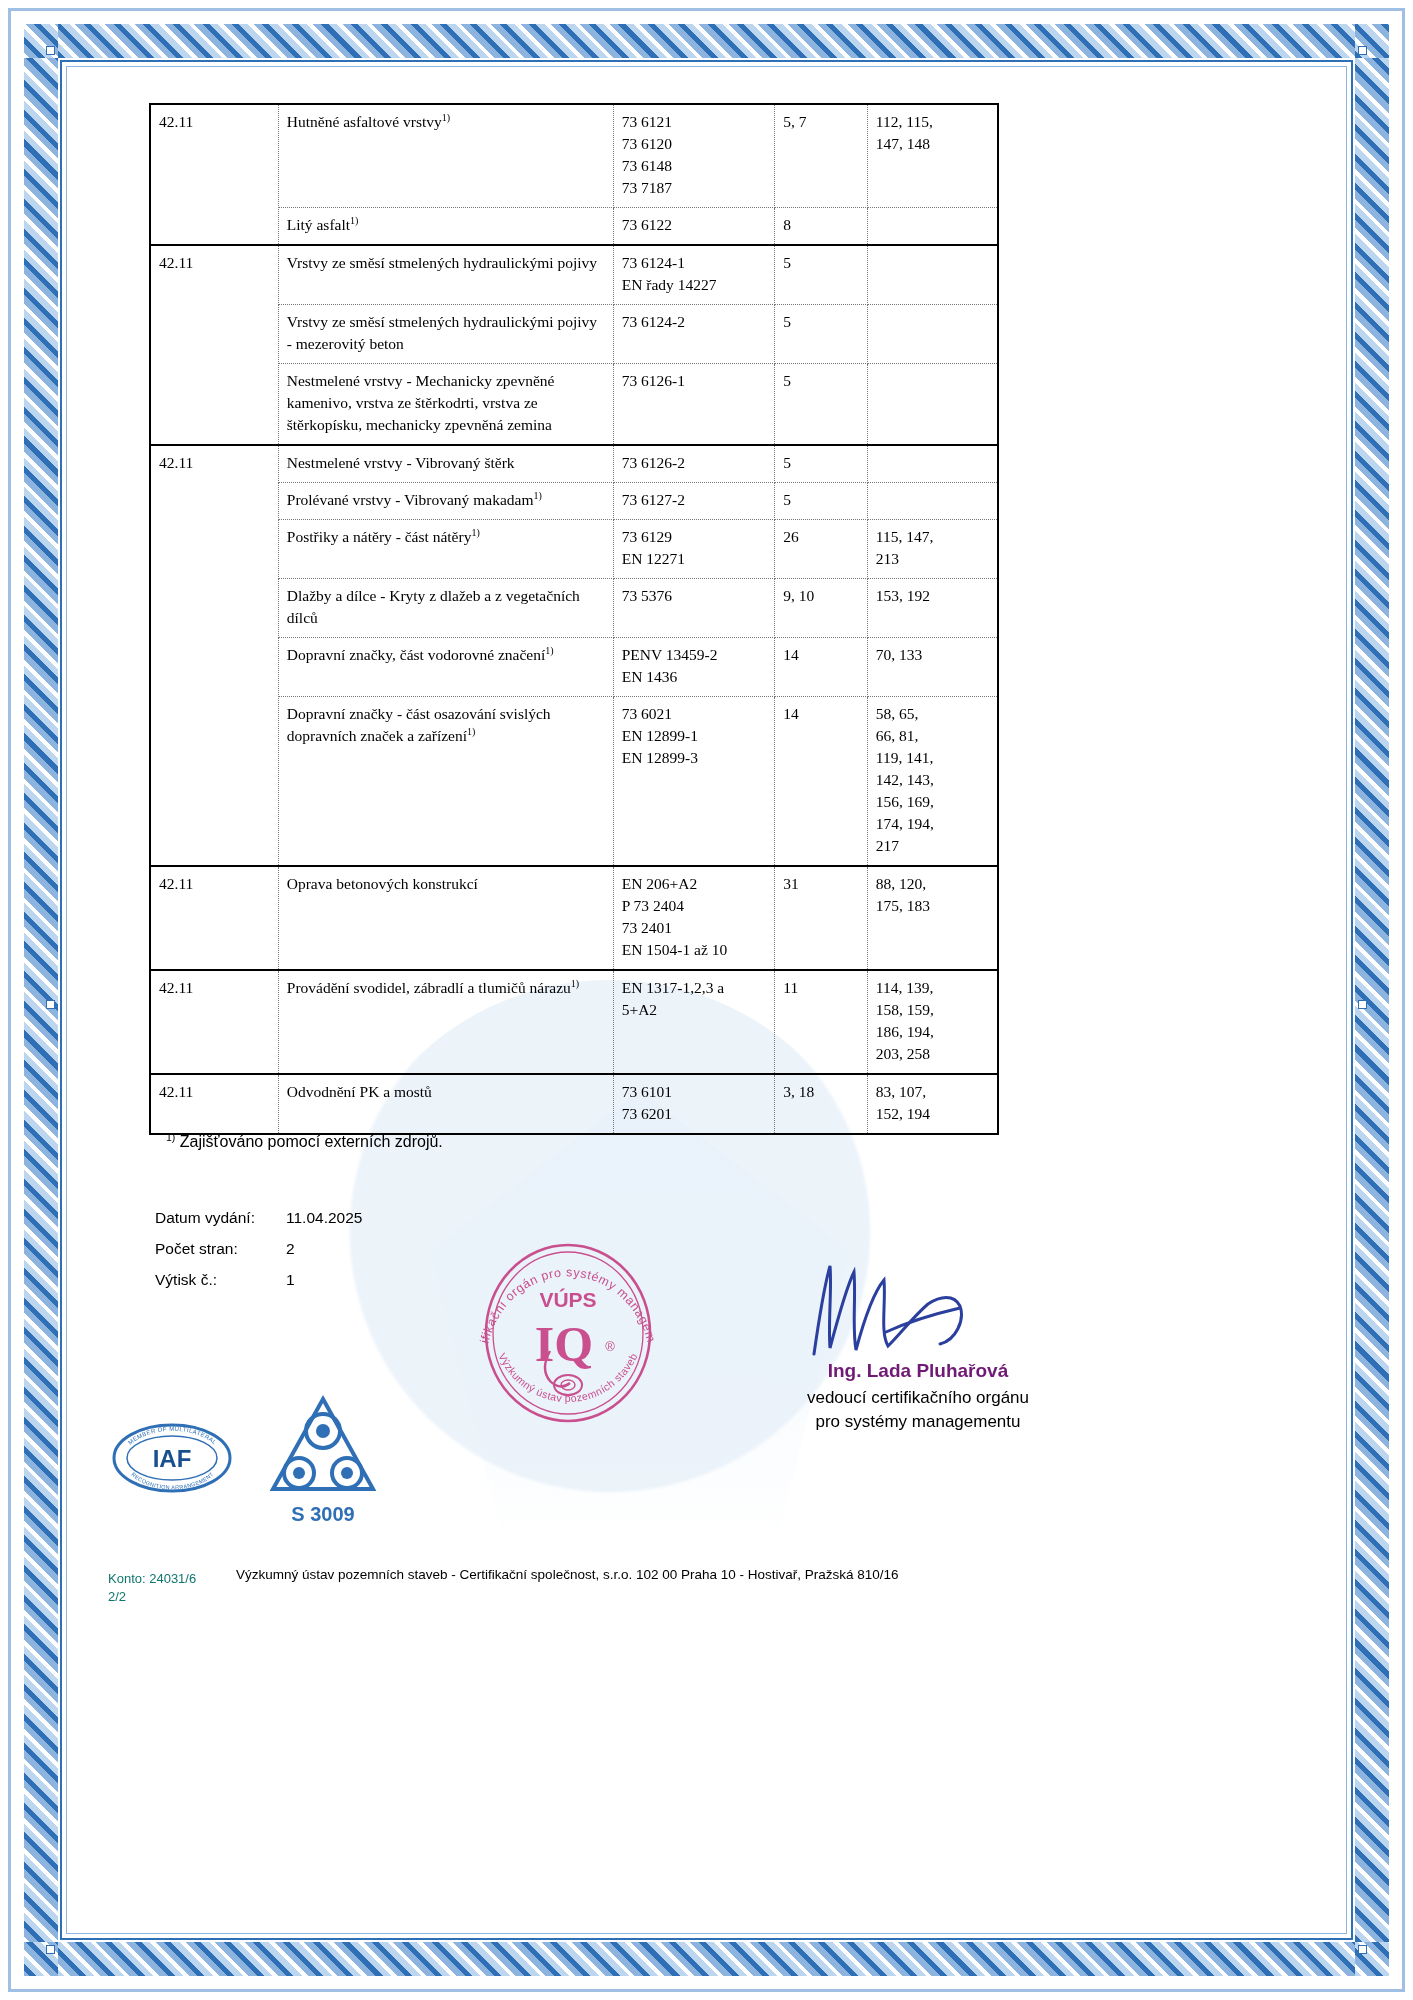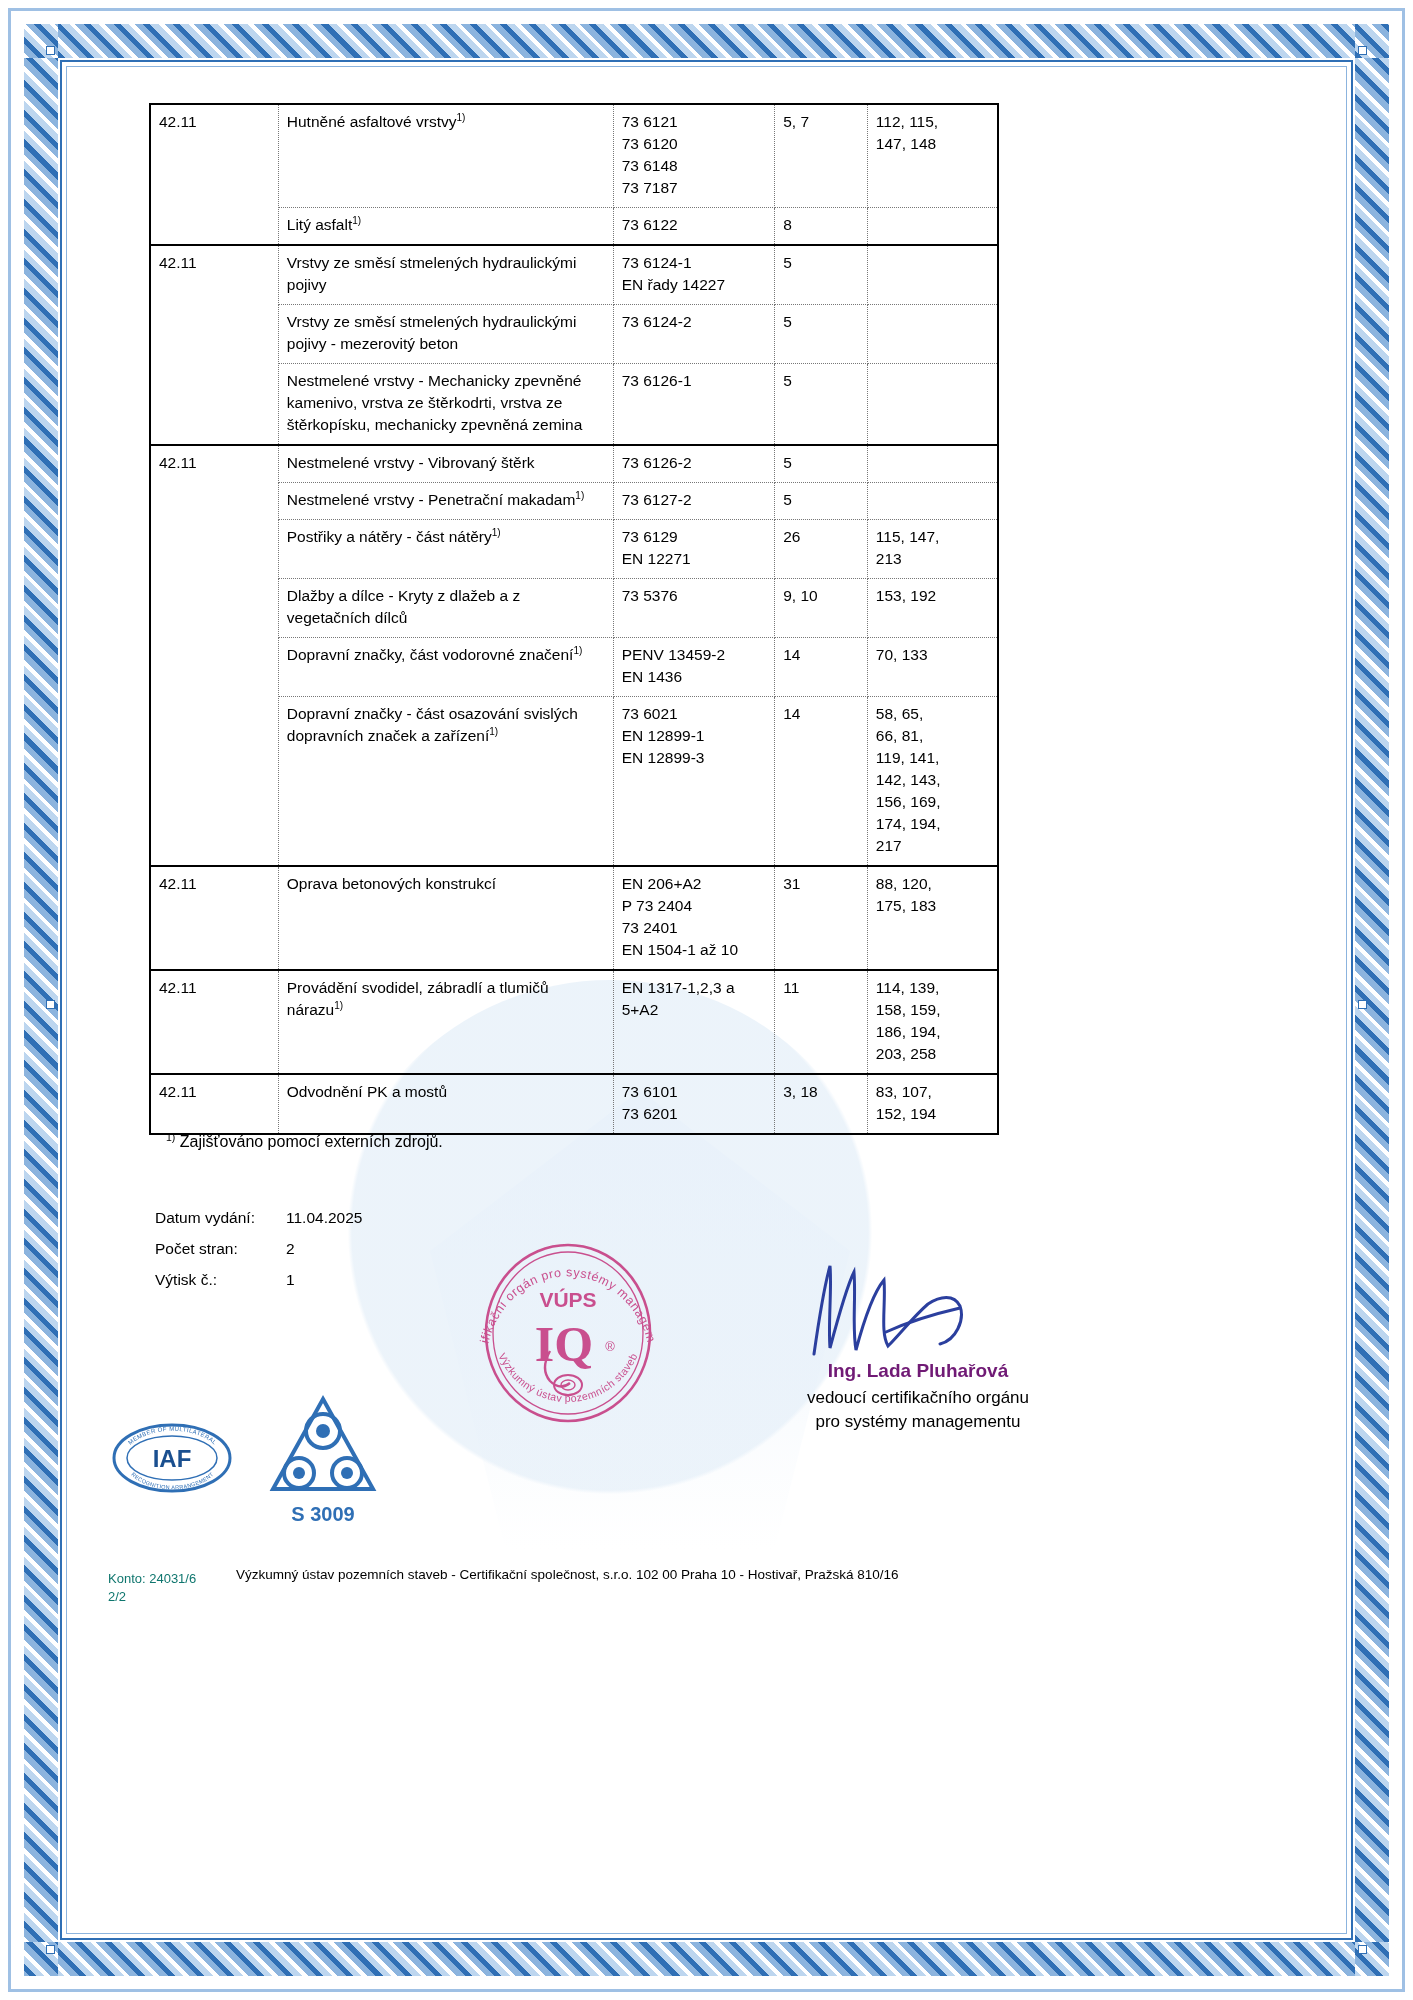--- a/index.html
+++ b/index.html
@@ -56,20 +56,21 @@
     pointer-events:none;
   }
 
   
   .content{position:absolute;left:78px;top:78px;width:1257px;height:1844px;}
 
   table.cert{
     position:absolute;left:71px;top:25px;
     width:850px;border-collapse:collapse;
     table-layout:fixed;
+    font-family:Liberation Serif, serif;
   }
   table.cert td{
     border:1px dotted #777;
     vertical-align:top;
     font-size:15.5px;
     line-height:1.42;
     color:#000;
     padding:6px 8px 8px 8px;
   }
   .c1{width:108px}
@@ -201,21 +202,21 @@
     <tr class="grp-top">
       <td class="lcell" rowspan="6">42.11</td>
       <td><span>Nestmelené vrstvy - Vibrovaný štěrk</span></td>
       <td>
             <div>73 6126-2</div>
           </td>
       <td>5</td>
       <td class="rcell"></td>
     </tr>
     <tr>
-      <td><span>Nestmelené vrstvy - Penetrační makadam</span><sup>1)</sup></td>
+      <td><span>Prolévané vrstvy - Vibrovaný makadam</span><sup>1)</sup></td>
       <td>
             <div>73 6127-2</div>
           </td>
       <td>5</td>
       <td class="rcell"></td>
     </tr>
     <tr>
       <td><span>Postřiky a nátěry - část nátěry</span><sup>1)</sup></td>
       <td>
         <div>73 6129</div>

